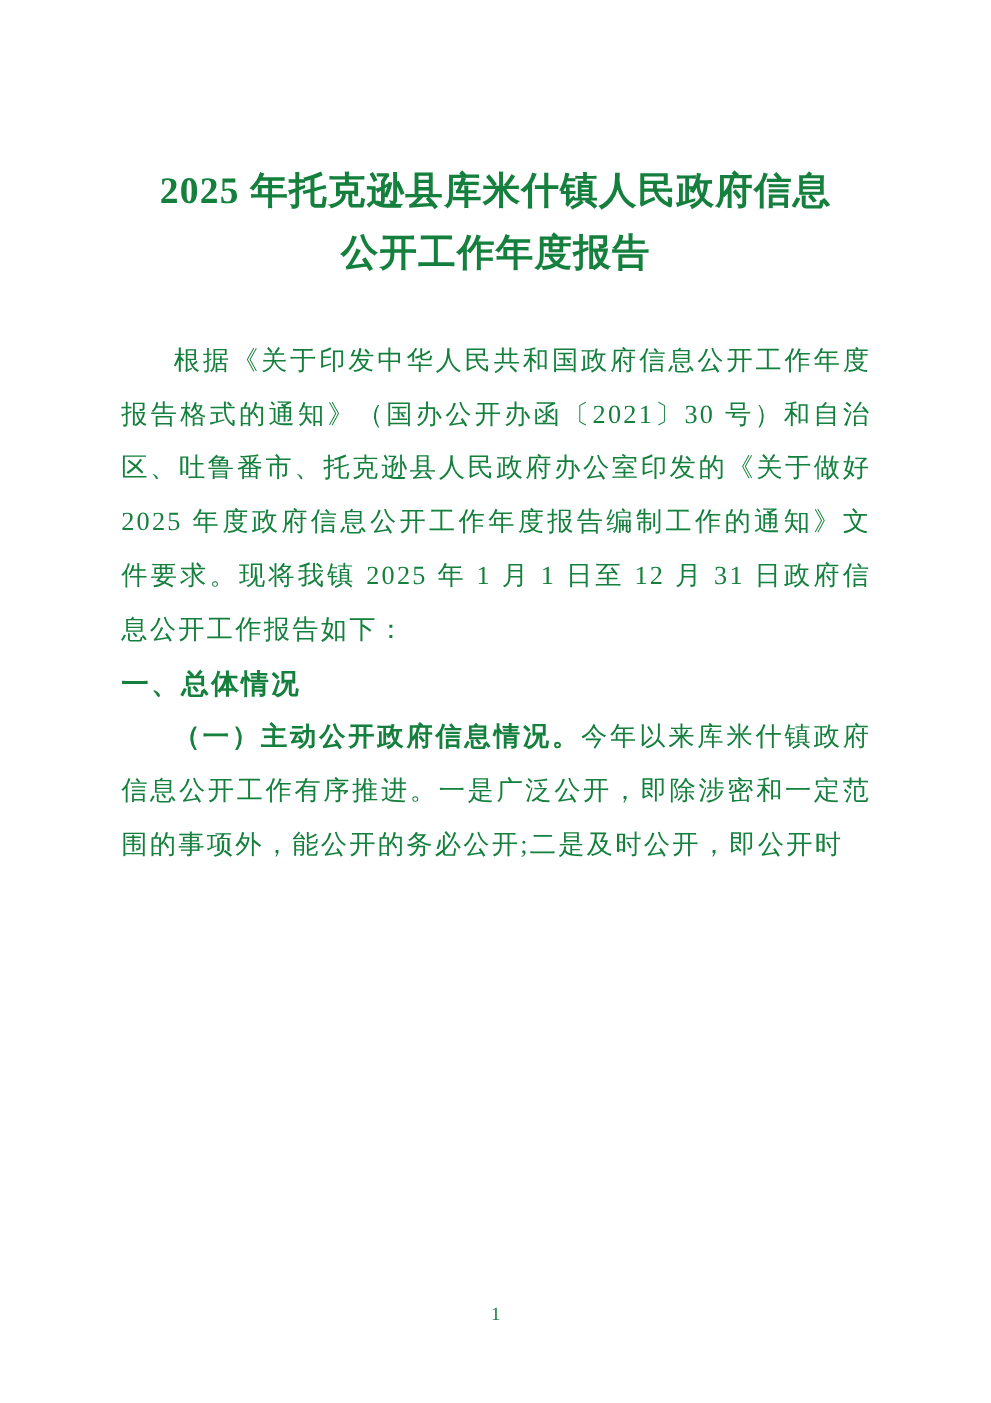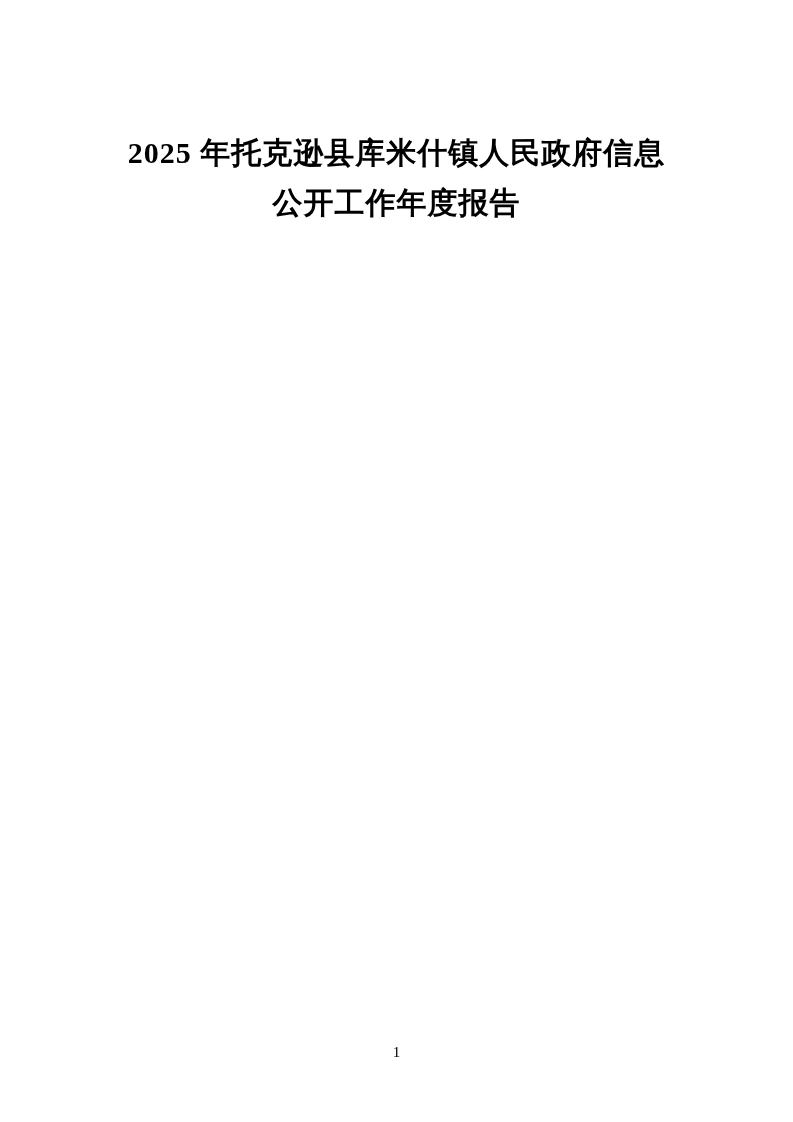--- a/index.html
+++ b/index.html
@@ -3,21 +3,21 @@
 <meta charset="utf-8">
 <style>
   * { box-sizing: border-box; }
   html, body { margin: 0; padding: 0; background: #ffffff; }
   .page {
     position: relative;
     width: 793px;
     height: 1122px;
     margin: 0 auto;
     background: #ffffff;
-    color: #000000;
+    color: #15803d;
     font-family: "Liberation Serif", "DejaVu Serif", serif;
     overflow: hidden;
   }
   .doc-title {
     margin: 0 auto;
     padding-top: 128px;
     width: 566px;
     font-size: 30px;
     font-weight: 700;
     line-height: 50px;
@@ -61,21 +61,24 @@
 </style>
 </head>
 <body>
 
 <div class="page">
 
   <h1 class="doc-title">2025 年托克逊县库米什镇人民政府信息公开工作年度报告</h1>
 
   <div class="doc-body">
 
+    <p class="para">根据《关于印发中华人民共和国政府信息公开工作年度报告格式的通知》（国办公开办函〔2021〕30 号）和自治区、吐鲁番市、托克逊县人民政府办公室印发的《关于做好 2025 年度政府信息公开工作年度报告编制工作的通知》文件要求。现将我镇 2025 年 1 月 1 日至 12 月 31 日政府信息公开工作报告如下：</p>
+
+    <h2 class="section-heading">一、总体情况</h2>
 
 
-
+    <p class="para"><span class="lead-bold">（一）主动公开政府信息情况。</span><span>今年以来库米什镇政府信息公开工作有序推进。一是广泛公开，即除涉密和一定范围的事项外，能公开的务必公开;二是及时公开，即公开时</span></p>
 
   </div>
 
   <div class="page-number">1</div>
 
 </div>
 
 </body></html>

